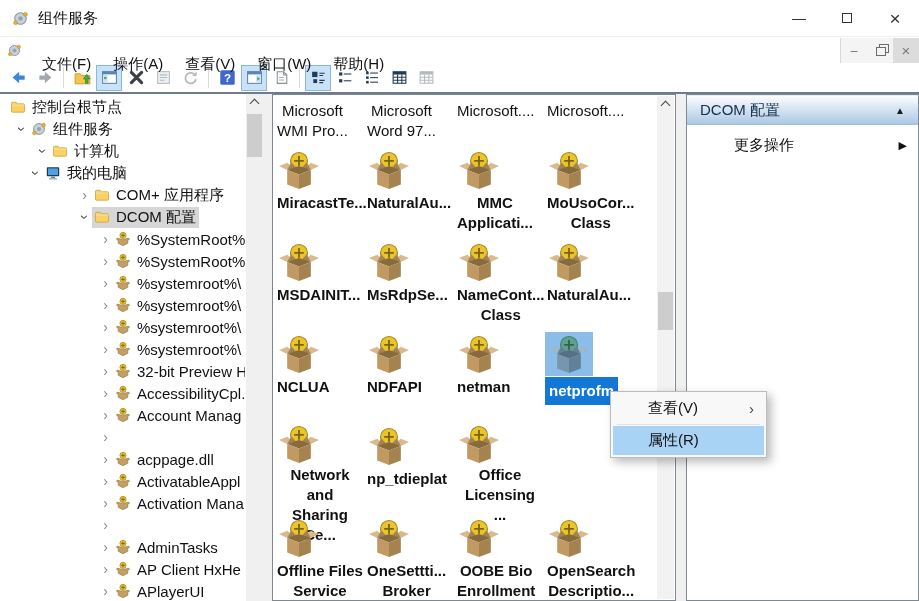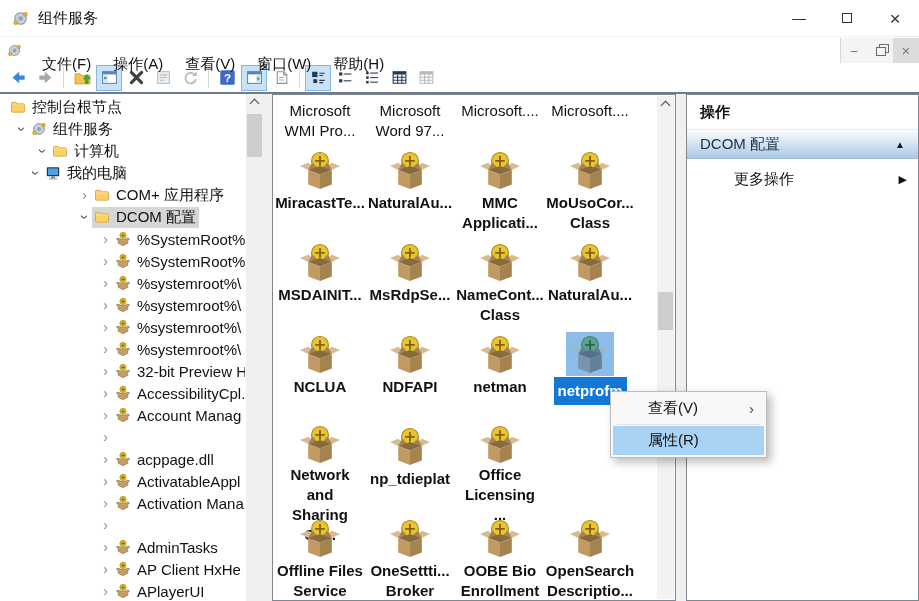--- a/index.html
+++ b/index.html
@@ -51,21 +51,21 @@
   .tree-scrollbar { right:0; top:0; bottom:0; }
   .sb-arrow { height:17px; display:flex; align-items:flex-start; justify-content:center; }
   .up-caret { width:7px; height:7px; border-left:1.6px solid #444; border-top:1.6px solid #444; transform:rotate(45deg); margin-top:6px; }
   .sb-thumb { position:absolute; left:1px; right:1px; background:#cdcdcd; }
   
   .center-panel { position:absolute; left:272px; top:0; width:404px; height:100%; background:#fff; border:1px solid #7f8790; }
   .grid { position:absolute; left:2px; top:0; right:18px; bottom:0; overflow:hidden; }
   .grid-row { display:flex; }
   .grid-row.row-icons { height:92px;font-weight:bold; }
   .grid-row.row-labels { height:46px; }
-  .grid-cell { width:90px; flex:none; display:flex; flex-direction:column; align-items:center; text-align:center; font-size:15px; line-height:20px; }
+  .grid-cell { width:90px; flex:none; display:flex; flex-direction:column; align-items:flex-start; text-align:center; font-size:15px; line-height:20px; }
   .row-labels .grid-cell { padding-top:5px; }
   .grid-cell .ico { width:48px; height:44px; margin-top:7px; display:flex; align-items:center; justify-content:center; }
   .grid-cell .ico svg { width:44px; height:40px; }
   .grid-cell .lbl { white-space:pre-line; margin-top:1px; padding:0 2px; }
   .grid-cell.selected .ico { background:var(--selected-icon-bg); }
   .grid-cell.selected .lbl { background:var(--selection-blue); color:#fff; padding:4px 4px; }
   .center-scrollbar { right:1px; top:1px; bottom:1px; background:#f2f2f2; }
   
   .actions-panel { position:absolute; left:686px; top:0; right:0; height:100%; background:#fff; border:1px solid #7f8790; }
   .actions-title { font-size:15px; font-weight:bold; padding:8px 13px 7px; }
@@ -861,21 +861,20 @@
       </div>
     <div class="scrollbar center-scrollbar">
       <div class="sb-arrow">
           <span class="up-caret"></span>
         </div>
       <div class="sb-thumb" style="top:196px; height:38px;"></div>
     </div>
   </div>
 
   <div class="actions-panel">
-    <div class="actions-title">操作</div>
     <div class="actions-section">
       <span>DCOM 配置</span>
       <span class="collapse-ico">▲</span>
     </div>
     <div class="actions-more">
       <span>更多操作</span>
       <span class="submenu-ico">▶</span>
     </div>
   </div>
 

